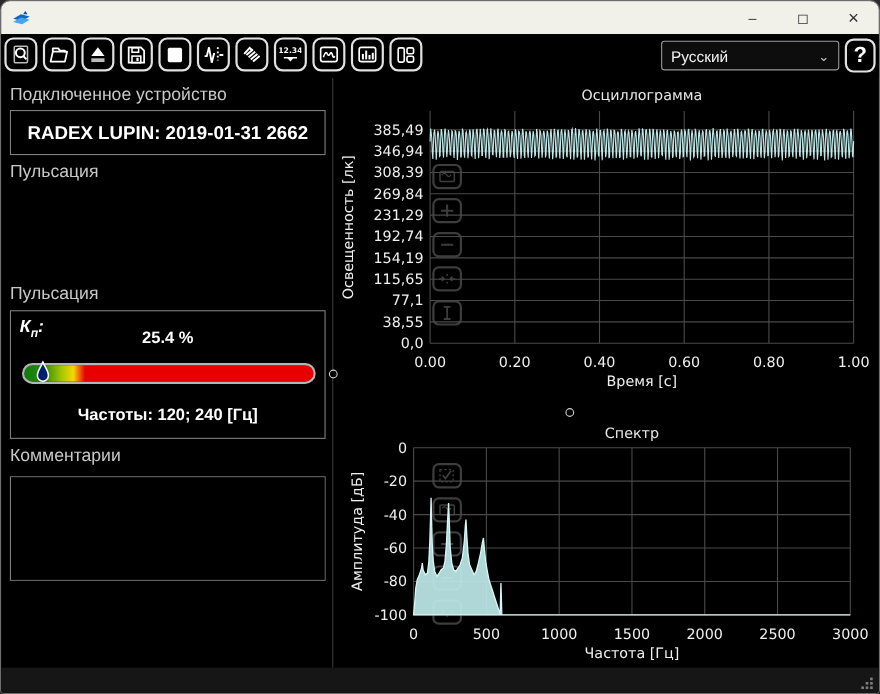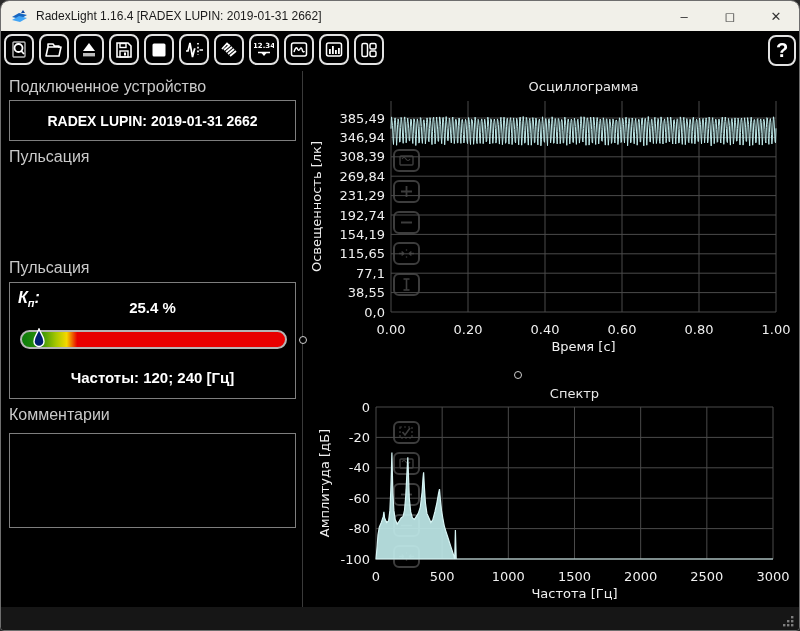--- a/index.html
+++ b/index.html
@@ -33,21 +33,21 @@
   .lang-select .chev { margin-left:auto; color:#cfcfcf; font-size:12px; }
   .help-btn {
     position:absolute; left:767px; top:4px; width:28px; height:31px;
     border:2px solid #e2e2e2; border-radius:8px; color:#fff; font-size:20px; font-weight:bold;
     display:flex; align-items:center; justify-content:center; background:#000;
   }
   
   .section-header { position:absolute; left:8px; color:#c9c9c9; font-size:16px; }
   .panel-box { position:absolute; left:8px; width:287px; background:#000; border:1px solid #7e7e7e; }
   #device-box { top:99px; height:41px; display:flex; align-items:center; justify-content:center; }
-  #device-box .device-text { color:#fff; font-weight:bold; font-size:14px; }
+  #device-box .device-text { color:#fff; font-weight:bold; font-size:17px; }
   #value-box { top:170px; height:87px; }
   .reading-text { position:absolute; width:100%; text-align:center; color:#fff; font-weight:bold; font-size:15px; }
   .grad-bar { position:absolute; left:10px; width:267px; height:19px; border:2px solid #b5b5b5; border-radius:10px; }
   .marker { position:absolute; width:14px; height:21px; }
   #pulsation-box { top:281px; height:117px; }
   #kp-label { position:absolute; left:8px; top:6px; color:#fff; font-weight:bold; font-size:16px;font-style:italic; }
   #kp-label sub { font-size:11px; }
   #comments-box { top:432px; height:95px; }
   #comments-input { width:100%; height:100%; background:#000; border:none; outline:none; resize:none;
                     color:#ddd; font-family:"Liberation Sans",sans-serif; font-size:13px; padding:4px; }
@@ -66,21 +66,20 @@
 <body>
 
 <div id="window">
 
   <div id="titlebar">
     <svg class="app-icon" viewBox="0 0 17 17">
       <path d="M1 9 L8 5 L16 7 L9 11 Z" fill="#1565c0"></path>
       <path d="M1 12 L8 8 L16 10 L9 14 Z" fill="#42a5f5"></path>
       <path d="M12 2 l2 3 h-4 Z" fill="#0d47a1"></path>
     </svg>
-    <span class="title">RadexLight 1.16.4 [RADEX LUPIN: 2019-01-31 2662]</span>
     <div class="win-btns">
       <div class="win-btn">–</div>
       <div class="win-btn">◻</div>
       <div class="win-btn">✕</div>
     </div>
   </div>
 
   <div id="toolbar">
     <div id="toolbar-buttons">
         <div class="tb-btn">
@@ -153,20 +152,24 @@
           </svg>
         </div>
         <div class="tb-btn">
           <svg width="20" height="20" viewBox="0 0 20 20">
             <rect x="3" y="3.5" width="5.5" height="13" rx="1.5" fill="none" stroke="#fff" stroke-width="1.5"></rect>
             <rect x="11" y="3.5" width="6" height="5.4" rx="1.5" fill="none" stroke="#fff" stroke-width="1.5"></rect>
             <rect x="11" y="11.1" width="6" height="5.4" rx="1.5" fill="none" stroke="#fff" stroke-width="1.5"></rect>
           </svg>
         </div>
       </div>
+    <div class="lang-select">
+      <span>Русский</span>
+      <span class="chev">⌄</span>
+    </div>
     <div class="help-btn">?</div>
   </div>
 
   <div class="section-header" style="top:77px">Подключенное устройство</div>
   <div class="panel-box" id="device-box">
     <span class="device-text">RADEX LUPIN: 2019-01-31 2662</span>
   </div>
 
   <div class="section-header" style="top:147px">Пульсация</div>
 

